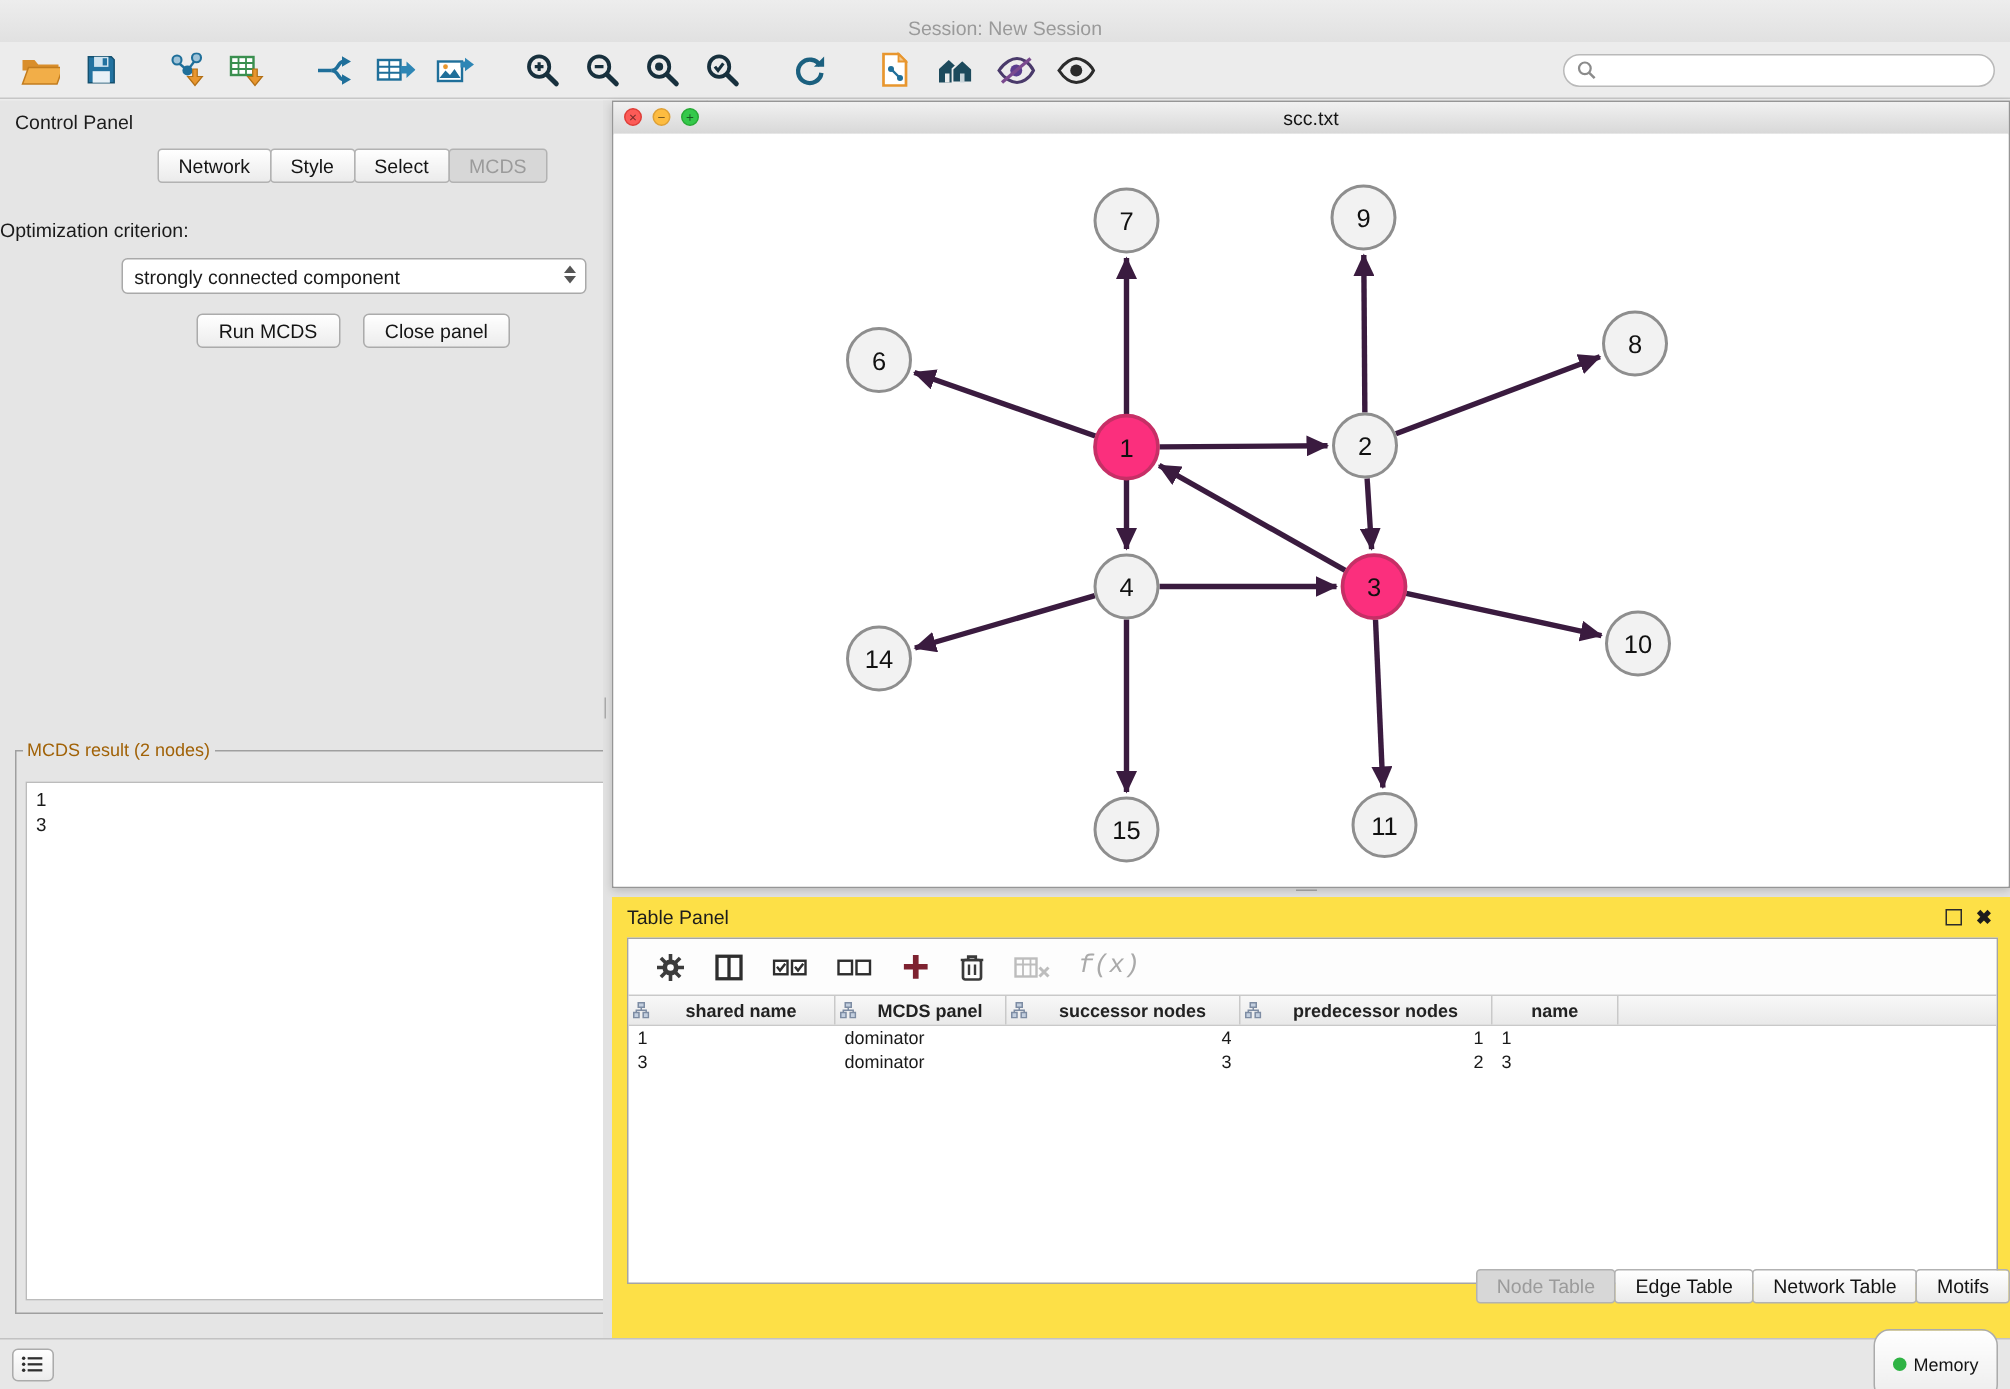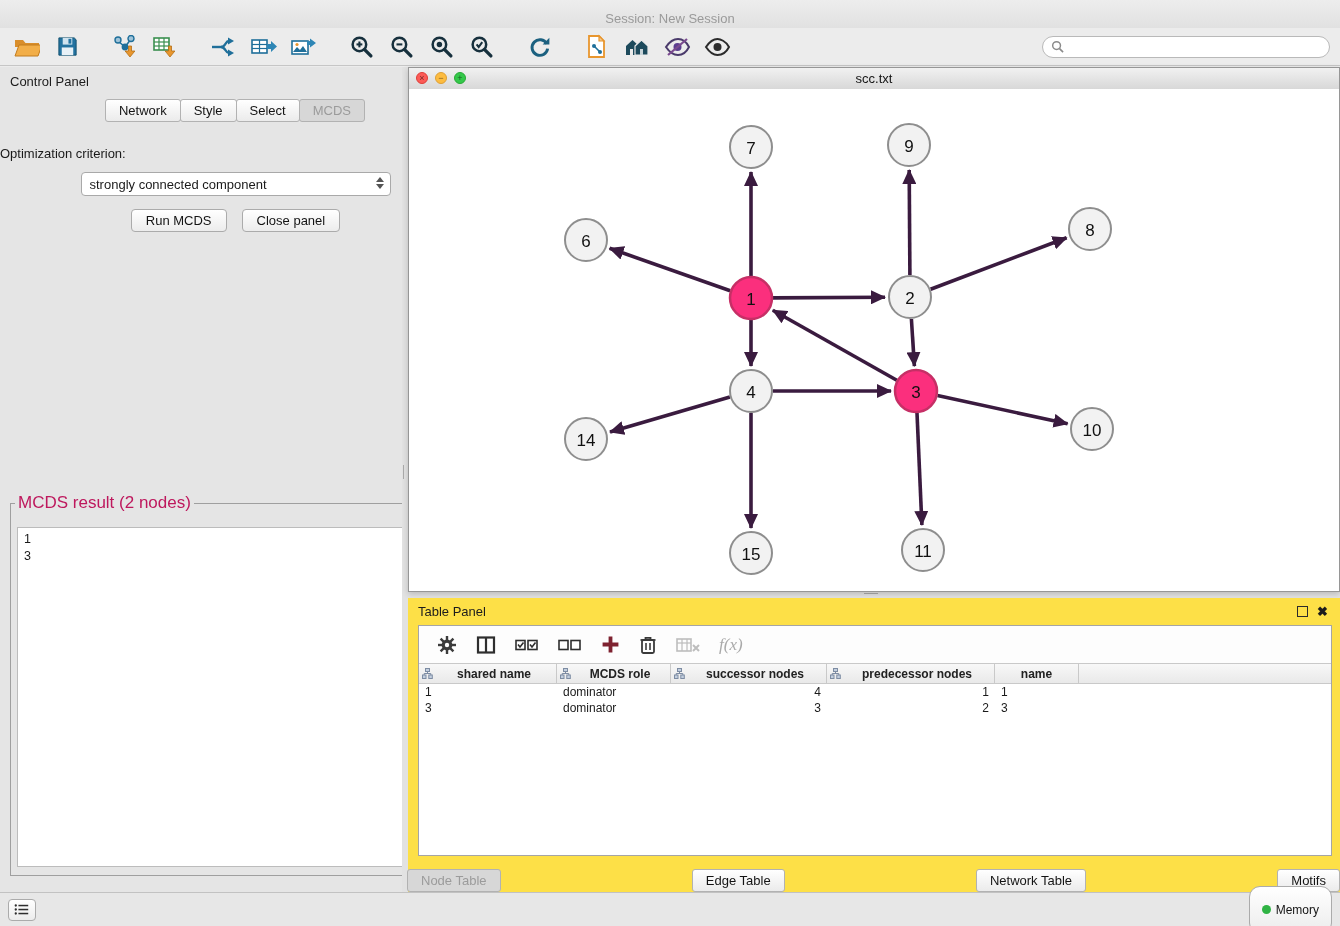--- a/index.html
+++ b/index.html
@@ -56,21 +56,21 @@
   .dd-down{border-top:5px solid #555}
   .btn-row{display:flex;justify-content:center;gap:15px;margin-top:13px}
   .push-btn{
     font-size:13px;padding:3px 14px;border:1px solid #ababab;border-radius:4px;
     background:linear-gradient(#ffffff,#ececec);color:#141414;
   }
   .result-fieldset{
     position:absolute;left:10px;right:14px;top:426px;bottom:16px;
     border:1px solid #9f9f9f;margin:0;padding:4px;box-sizing:border-box;background:transparent;
   }
-  .result-fieldset legend{font-size:17px;padding:0 3px;color:#be185d}
+  .result-fieldset legend{font-size:12px;padding:0 3px;color:#a16207}
   .result-box{
     position:absolute;left:6px;right:8px;top:14px;bottom:8px;
     background:#fff;border:1px solid #bcbcbc;overflow:hidden;
   }
   .result-line{font-size:12.5px;line-height:17px;padding:0 6px}
   .result-line:first-child{padding-top:3px}
   .result-scroll{position:absolute;top:0;bottom:0;right:0;width:8px;background:#f3f3f3;border-left:1px solid #e0e0e0}
   
   .splitter-v{position:absolute;top:67px;left:402px;width:6px;bottom:34px;background:#e2e2e2}
   .splitter-v .grip{position:absolute;top:398px;left:1px;width:4px;height:14px;border-left:1px solid #aaa;border-right:1px solid #aaa}
@@ -95,29 +95,29 @@
   .graph-area svg{display:block}
   
   .table-panel{position:absolute;left:408px;right:0;top:598px;bottom:34px;background:#fde047}
   .tp-header{display:flex;align-items:center;padding:6px 12px 2px 10px}
   .tp-box{
     position:absolute;left:10px;right:8px;top:27px;bottom:36px;
     background:#fff;border:1px solid #a5a5a5;box-sizing:border-box;overflow:hidden;
   }
   .tp-toolbar{height:37px;display:flex;align-items:center;gap:19px;padding-left:18px;background:#fdfdfd}
   .tp-ico{display:flex;align-items:center;justify-content:center}
-  .fx-label{font-family:Liberation Serif, serif;font-style:italic;font-size:17px;color:#aaaaaa}
+  .fx-label{font-family:Liberation Mono, monospace;font-style:italic;font-size:17px;color:#aaaaaa}
   .thead{display:flex;height:19px;background:linear-gradient(#f8f8f8,#e9e9e9);border-top:1px solid #c9c9c9;border-bottom:1px solid #c9c9c9}
   .th{display:flex;align-items:center;border-right:1px solid #c9c9c9;box-sizing:border-box;padding:0 3px;gap:2px}
   .th-label{flex:1;text-align:center;font-size:12px;font-weight:bold;color:#222}
   .tr{display:flex;height:16px;align-items:center}
   .td{font-size:12px;box-sizing:border-box;padding:0 6px;overflow:hidden;white-space:nowrap}
   .w0{width:138px}.w1{width:114px}.w2{width:156px}.w3{width:168px}.w4{width:84px}
   .a-r{text-align:right}
-  .tp-tabs{position:absolute;left:0;right:0;bottom:0;display:flex;justify-content:space-between}
+  .tp-tabs{position:absolute;left:0;right:0;bottom:23px;display:flex;justify-content:flex-end}
   
   .statusbar{
     position:absolute;left:0;right:0;bottom:0;height:34px;background:#e7e7e7;border-top:1px solid #c2c2c2;
     display:flex;align-items:center;padding:0 8px;box-sizing:border-box;
   }
   .list-btn{width:26px;height:20px;border:1px solid #ababab;border-radius:4px;background:linear-gradient(#fff,#ececec);
     display:flex;align-items:center;justify-content:center}
   .memory-btn{
     margin-left:auto;height:22px;border:1px solid #ababab;border-radius:11px;background:linear-gradient(#fff,#ececec);
     display:flex;align-items:center;gap:5px;padding:12px 12px;font-size:12px;color:#141414;
@@ -457,21 +457,21 @@
         </svg>
         <span class="th-label">shared name</span>
       </div>
       <div class="th w1">
         <svg width="11" height="11" viewBox="0 0 11 11">
           <rect x="3.5" y="0.5" width="4" height="3" fill="#c3cfdf" stroke="#7d8ca3"></rect>
           <path d="M5.5 3.5v2M2.2 7V5.5h6.6V7" fill="none" stroke="#7d8ca3"></path>
           <rect x="0.5" y="7" width="3.5" height="3.5" fill="#c3cfdf" stroke="#7d8ca3"></rect>
           <rect x="6.8" y="7" width="3.5" height="3.5" fill="#c3cfdf" stroke="#7d8ca3"></rect>
         </svg>
-        <span class="th-label">MCDS role</span>
+        <span class="th-label">MCDS panel</span>
       </div>
       <div class="th w2">
         <svg width="11" height="11" viewBox="0 0 11 11">
           <rect x="3.5" y="0.5" width="4" height="3" fill="#c3cfdf" stroke="#7d8ca3"></rect>
           <path d="M5.5 3.5v2M2.2 7V5.5h6.6V7" fill="none" stroke="#7d8ca3"></path>
           <rect x="0.5" y="7" width="3.5" height="3.5" fill="#c3cfdf" stroke="#7d8ca3"></rect>
           <rect x="6.8" y="7" width="3.5" height="3.5" fill="#c3cfdf" stroke="#7d8ca3"></rect>
         </svg>
         <span class="th-label">successor nodes</span>
       </div>

